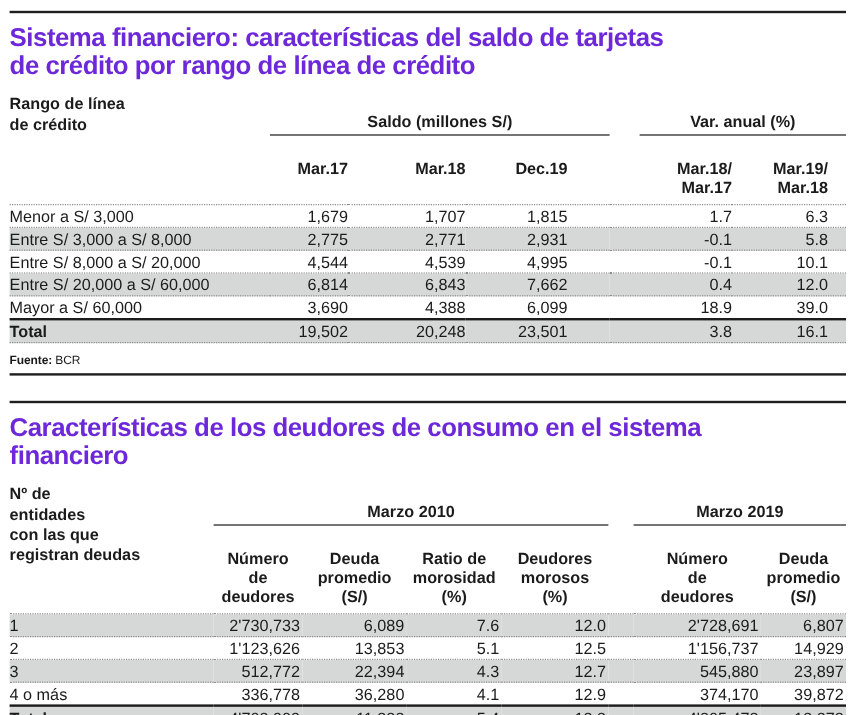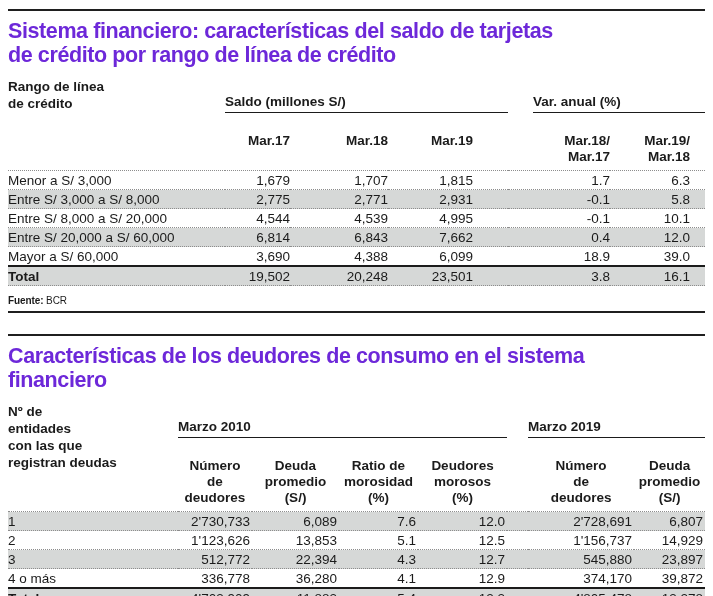--- a/index.html
+++ b/index.html
@@ -22,21 +22,21 @@
   .t1 .c1{width:217px;} .t1 .c2{width:65px;} .t1 .c3{width:98px;}
   .t1 .c4{width:120px;} .t1 .c5{width:102px;} .t1 .c6{width:95px;}
   
   .t2 .c1{width:170px;} .t2 .c2{width:74px;} .t2 .c3{width:87px;}
   .t2 .c4{width:79px;} .t2 .c5{width:89px;} .t2 .csp{width:21px;}
   .t2 .c6{width:106px;} .t2 .c7{width:71px;}
 
   thead th{font-weight:bold;vertical-align:top;text-align:right;white-space:pre-line;line-height:16px;margin-top:32px;}
   th.lbl-head{text-align:left;line-height:17px;}
   .gcell{padding-bottom:2px;}
-  .gline{border-bottom:1px solid #1b1b1b;text-align:left;font-weight:bold;padding-bottom:2px;}
+  .gline{border-bottom:1px solid #1b1b1b;text-align:center;font-weight:bold;padding-bottom:2px;}
   .gvar{margin-left:25px;}
   tr.sub th{padding-top:2px;padding-bottom:5px;}
   tr.sub th,th.lbl-head{border-bottom:1px dotted #8d8d8d;}
   .t2 tr.sub th{text-align:center;}
 
   tbody td{height:18px;border-bottom:1px dotted #8d8d8d;vertical-align:middle;}
   td.lbl{text-align:left;}
   .num{text-align:right;}
   td.num{font-weight:normal;margin-top:36px;}
   .pr35{padding-right:35px;}
@@ -78,21 +78,21 @@
           <th colspan="3" class="gcell">
             <div class="gline">Saldo (millones S/)</div>
           </th>
           <th colspan="2" class="gcell">
             <div class="gline gvar">Var. anual (%)</div>
           </th>
         </tr>
         <tr class="sub">
           <th class="num">Mar.17</th>
           <th class="num">Mar.18</th>
-          <th class="num pr35">Mar.19</th>
+          <th class="num pr35">Dec.19</th>
           <th class="num">Mar.18/
 Mar.17</th>
           <th class="num pr15">Mar.19/
 Mar.18</th>
         </tr>
       </thead>
       <tbody>
         <tr>
           <td class="lbl">Menor a S/ 3,000</td>
           <td class="num">1,679</td>

